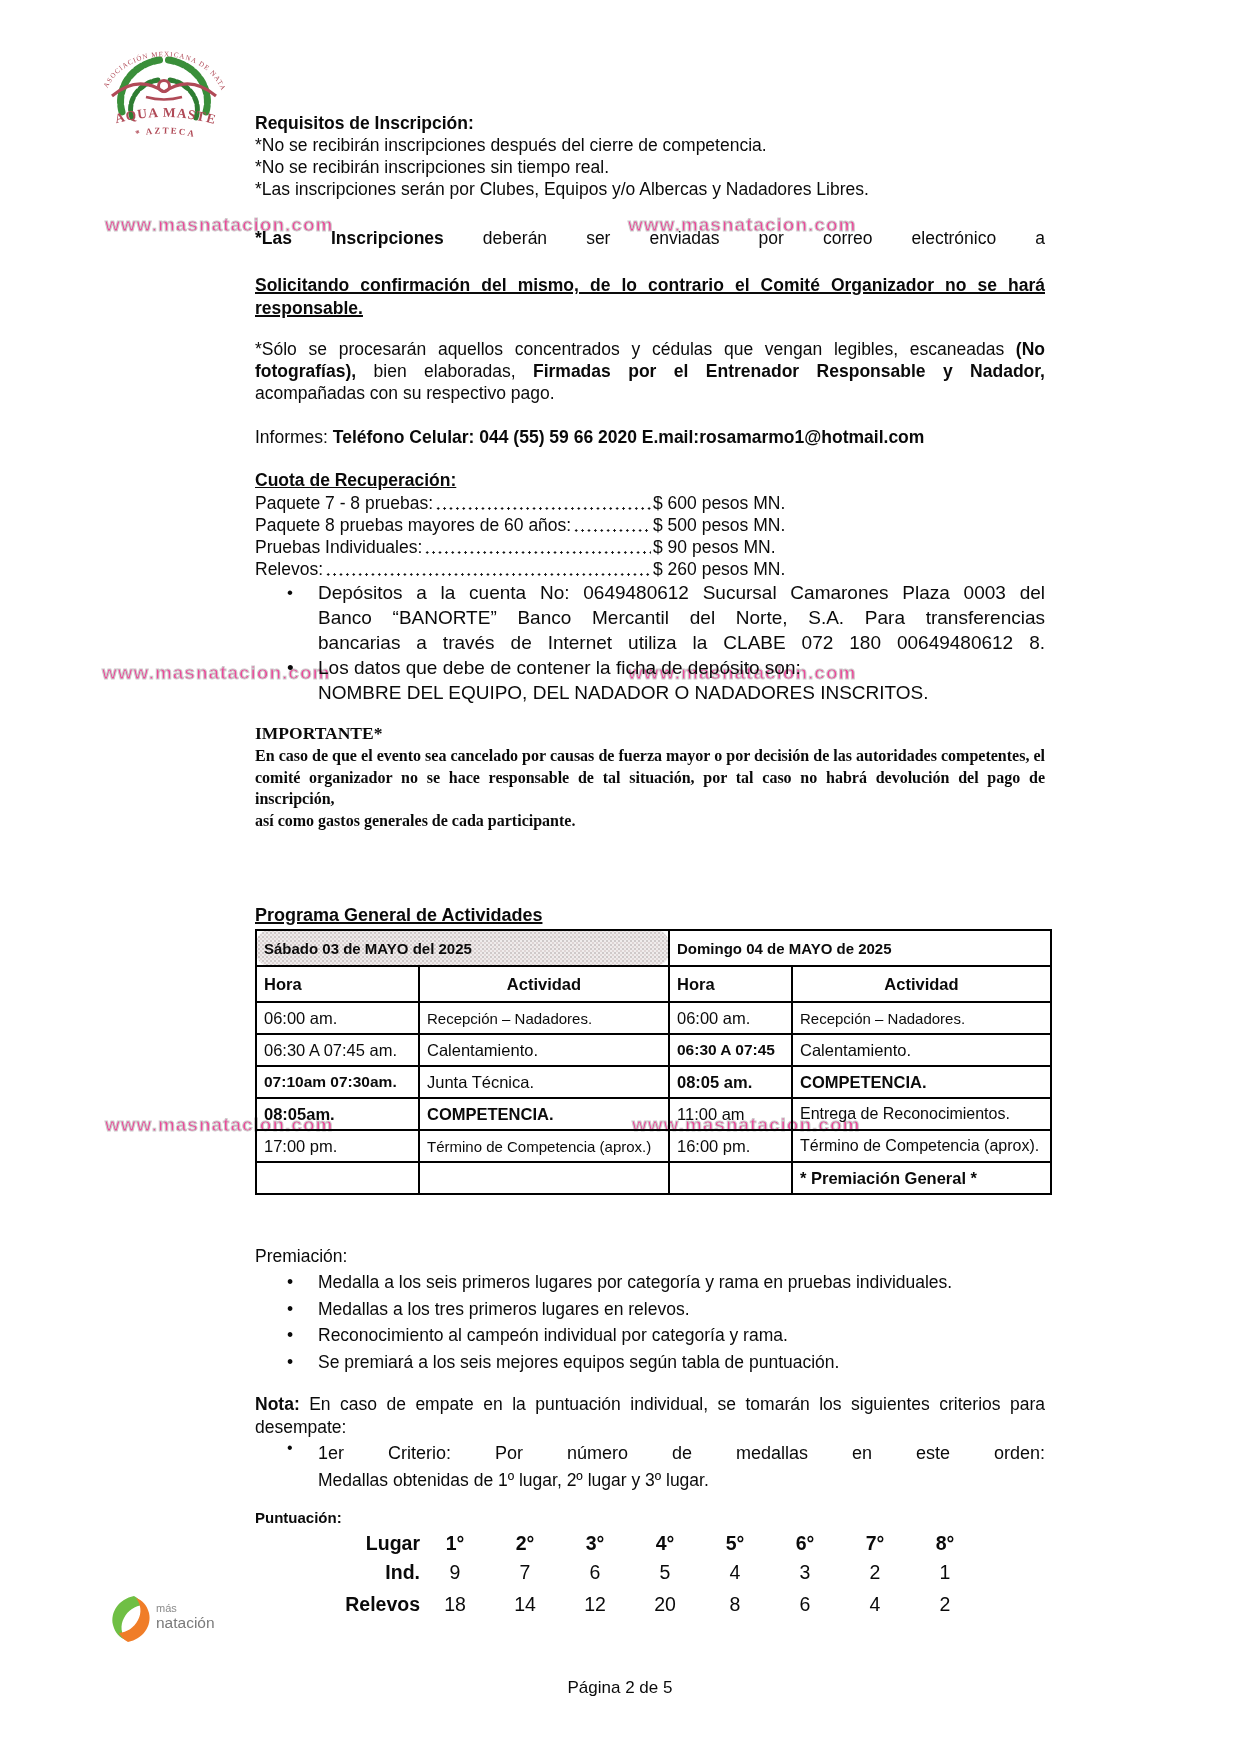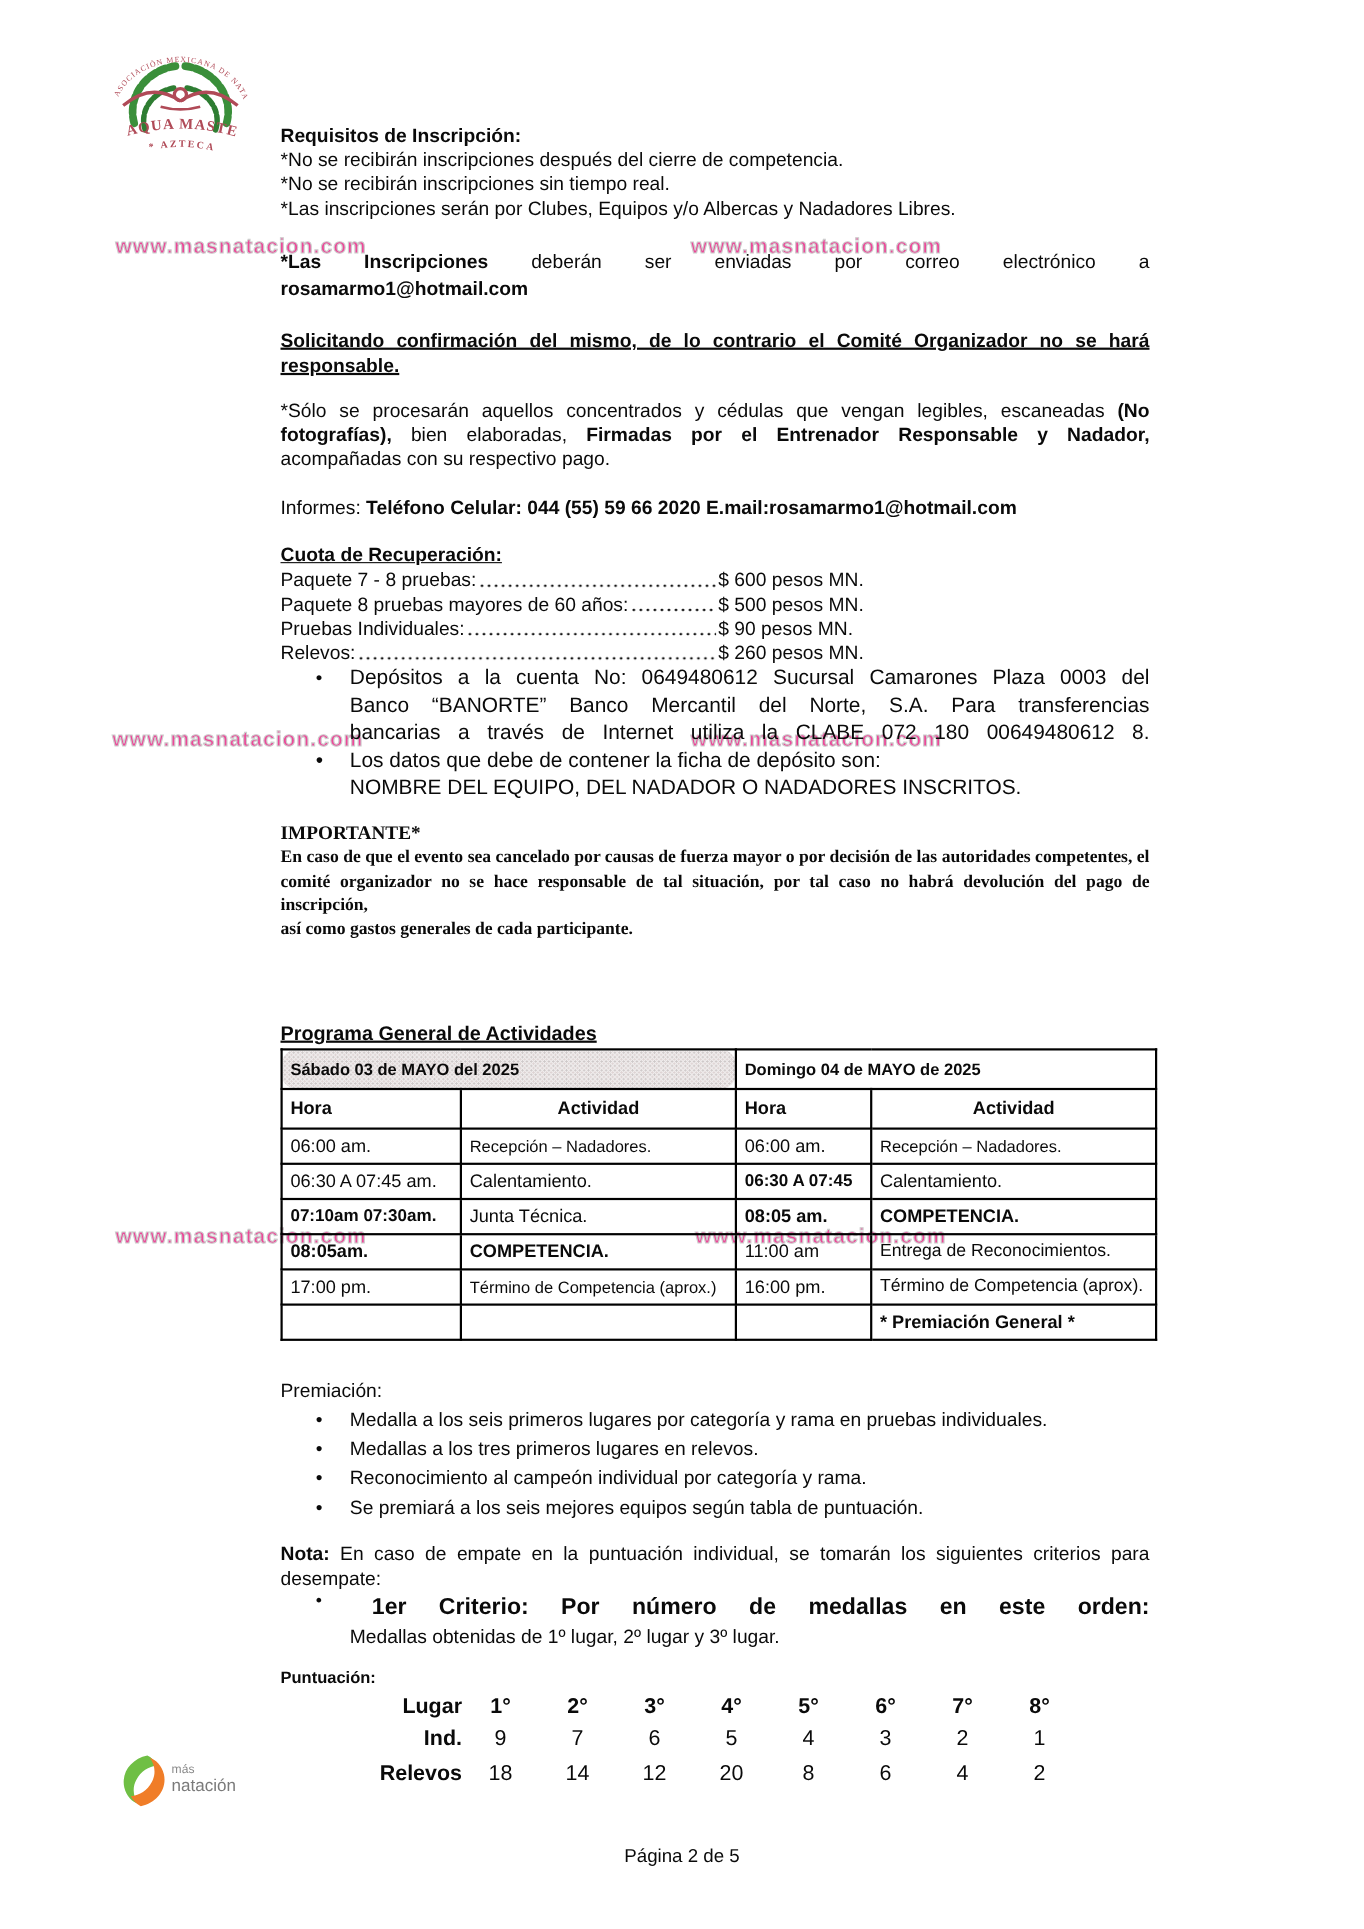--- a/index.html
+++ b/index.html
@@ -49,26 +49,26 @@
   td.dayhead{height:30px;font-weight:bold;font-size:15px;border-radius:14px;}
   td.shade{
     background-color:#efecec;
     background-image:radial-gradient(#cfc9c9 1px,transparent 1.1px),radial-gradient(#ded4d4 1px,transparent 1.1px);
     background-size:4px 4px;background-position:0 0,2px 2px;
   }
   td.colhead{height:30px;font-weight:bold;font-size:16.5px;}
   td.colhead.ctr{text-align:center;}
   td.time{height:26px;font-size:16.5px;}
   td.act{height:26px;font-size:15px;}
-  .premiacion{margin-top:32px;}
+  .premiacion{margin-top:48px;}
   .prem-title{font-size:17.5px;line-height:26px;}
   .prem li{font-size:17.5px;line-height:26.5px;}
   .nota{margin-top:18px;font-size:17.5px;line-height:23px;}
   .criterio{margin-top:4px;}
-  .criterio .c1{font-size:21px;font-weight:bold;line-height:28px;margin-left:20px;}
+  .criterio .c1{font-size:18px;font-weight:normal;line-height:28px;}
   .criterio .c2{font-size:17.5px;line-height:26px;}
   .puntuacion{margin-top:14px;}
   .punt-title{font-size:15px;font-weight:bold;line-height:22px;}
   .p-row{display:flex;align-items:baseline;line-height:29px;}
   .p-label{width:165px;text-align:right;font-weight:bold;font-size:19.5px;flex:none;}
   .p-cell{width:70px;text-align:center;font-size:19.5px;flex:none;}
   .p-head .p-cell{font-weight:bold;}
   .p-relevos{margin-top:3px;}
   .page-footer{position:absolute;left:0;right:0;top:1678px;text-align:center;font-size:17px;z-index:1;}
   .aqua-logo{position:absolute;left:88px;top:34px;z-index:1;}
@@ -122,21 +122,20 @@
 
   <div class="content">
 
     <div class="sec-title">Requisitos de Inscripción:</div>
     <div class="body-text">*No se recibirán inscripciones después del cierre de competencia.</div>
     <div class="body-text">*No se recibirán inscripciones sin tiempo real.</div>
     <div class="body-text">*Las inscripciones serán por Clubes, Equipos y/o Albercas y Nadadores Libres.</div>
 
     <div class="envio">
       <div class="fjustify"><span class="b">*Las Inscripciones</span><span style="font-weight:normal"> deberán ser enviadas por correo electrónico a</span></div>
-      <div>rosamarmo1@hotmail.com</div>
     </div>
 
     <div class="solicitando">
       <div class="fjustify">Solicitando confirmación del mismo, de lo contrario el Comité Organizador no se hará</div>
       <div>responsable.</div>
     </div>
 
     <div class="procesaran">
       <div class="fjustify"><span>*Sólo se procesarán aquellos concentrados y cédulas que vengan legibles, escaneadas </span><span class="b">(No</span></div>
       <div class="fjustify"><span class="b">fotografías),</span><span> bien elaboradas, </span><span class="b">Firmadas por el Entrenador Responsable y Nadador,</span></div>

